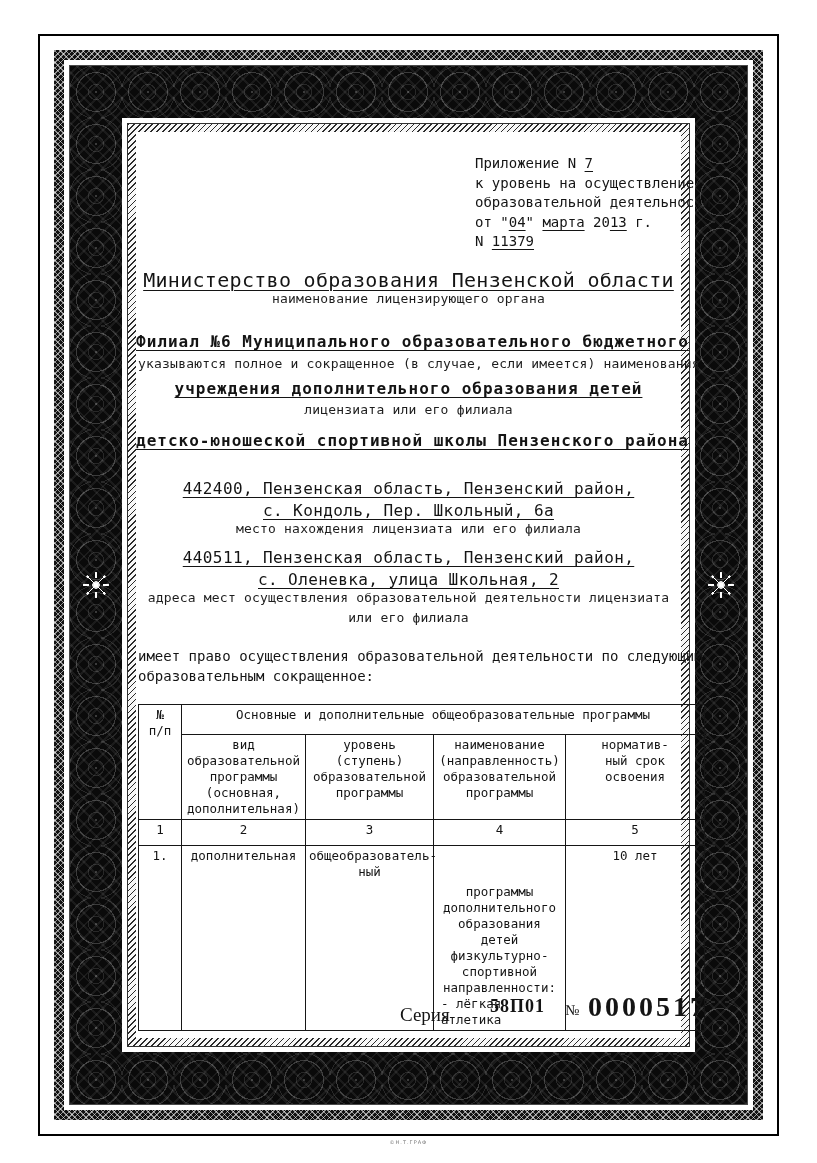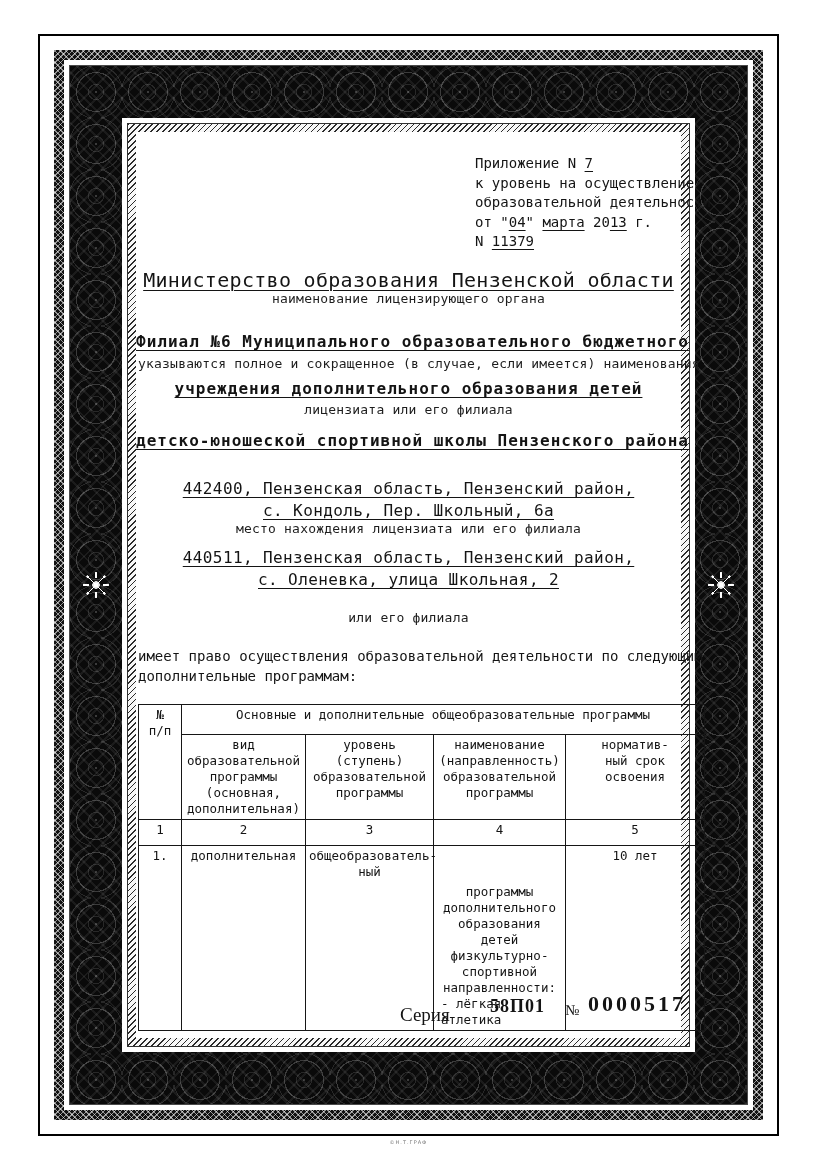--- a/index.html
+++ b/index.html
@@ -59,21 +59,21 @@
   .cell-rowno{text-align:left;padding-left:8px;}
   .cell-term{vertical-align:bottom;padding-bottom:6px;}
   .prog-left{text-align:left;padding-left:4px;}
   tr.r-span{height:30px;} tr.r-sub{height:80px;} tr.r-num{height:26px;} tr.r-body{height:114px;}
 
   
   .serif{font-family:"Liberation Serif","DejaVu Serif",serif;}
   .series-label{left:264px;top:872px;font-size:19px;text-align:right;}
   .series-value{left:354px;top:864px;font-size:18px;font-weight:bold;letter-spacing:1px;}
   .series-nosign{left:429px;top:870px;font-size:15px;}
-  .series-number{left:452px;top:859px;font-size:22px;font-weight:bold;letter-spacing:3px;}
+  .series-number{left:452px;top:859px;font-size:28px;font-weight:bold;letter-spacing:3px;}
 
   .printer-mark{position:absolute;left:0;top:1139px;width:100%;text-align:center;
     font-size:5px;letter-spacing:1px;color:#777;font-family:"DejaVu Sans",sans-serif;}
 </style>
 </head>
 <body>
 
 <div class="frame">
   <div class="band-checker">
     <div class="gap-a">
@@ -100,25 +100,26 @@
               <div class="t center bold-line u" style="top:247px">учреждения дополнительного образования детей</div>
               <div class="t center cap" style="top:270px">лицензиата или его филиала</div>
               <div class="t center bold-line u" style="top:299px">детско-юношеской спортивной школы Пензенского района</div>
 
               <div class="t center addr u" style="top:347px">442400, Пензенская область, Пензенский район,</div>
               <div class="t center addr u" style="top:369px">с. Кондоль, Пер. Школьный, 6а</div>
               <div class="t center cap" style="top:389px">место нахождения лицензиата или его филиала</div>
 
               <div class="t center addr u" style="top:416px">440511, Пензенская область, Пензенский район,</div>
               <div class="t center addr u" style="top:438px">с. Оленевка, улица Школьная, 2</div>
+              <div class="t center cap" style="top:458px">адреса мест осуществления образовательной деятельности лицензиата</div>
               <div class="t center cap" style="top:478px">или его филиала</div>
 
               <div class="t intro">
                 <div>имеет право осуществления образовательной деятельности по следующим</div>
-                <div>дополнительные программам:</div>
+                <div>образовательным сокращенное:</div>
               </div>
 
               <table class="lic-table">
                 <colgroup>
                   <col style="width:43px">
                     <col style="width:124px">
                     <col style="width:128px">
                     <col style="width:132px">
                     <col style="width:139px">
                 </colgroup>

